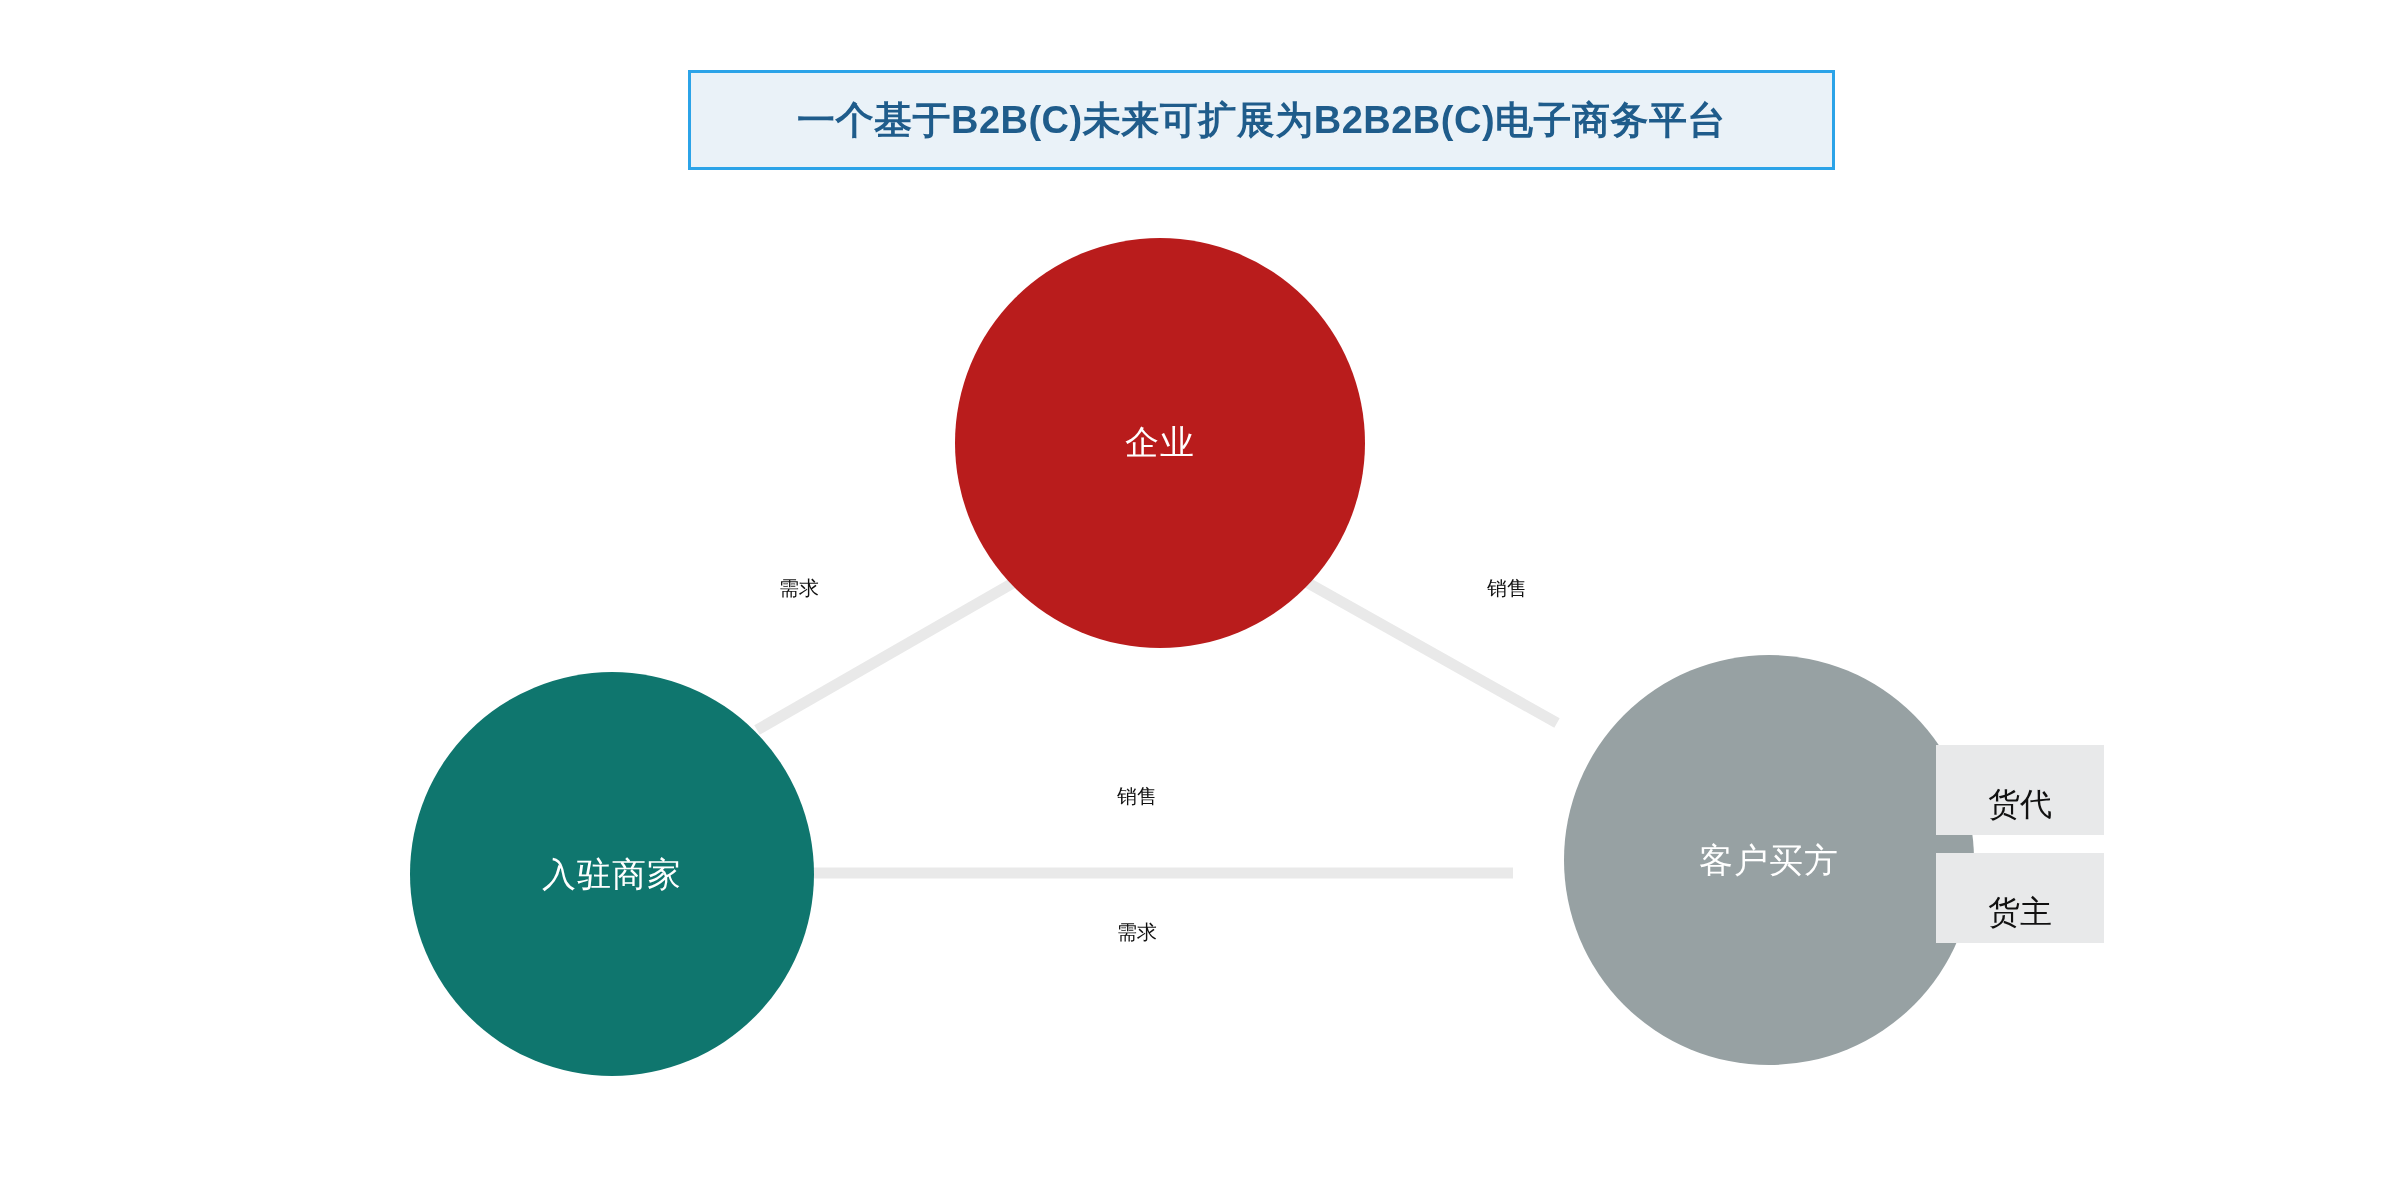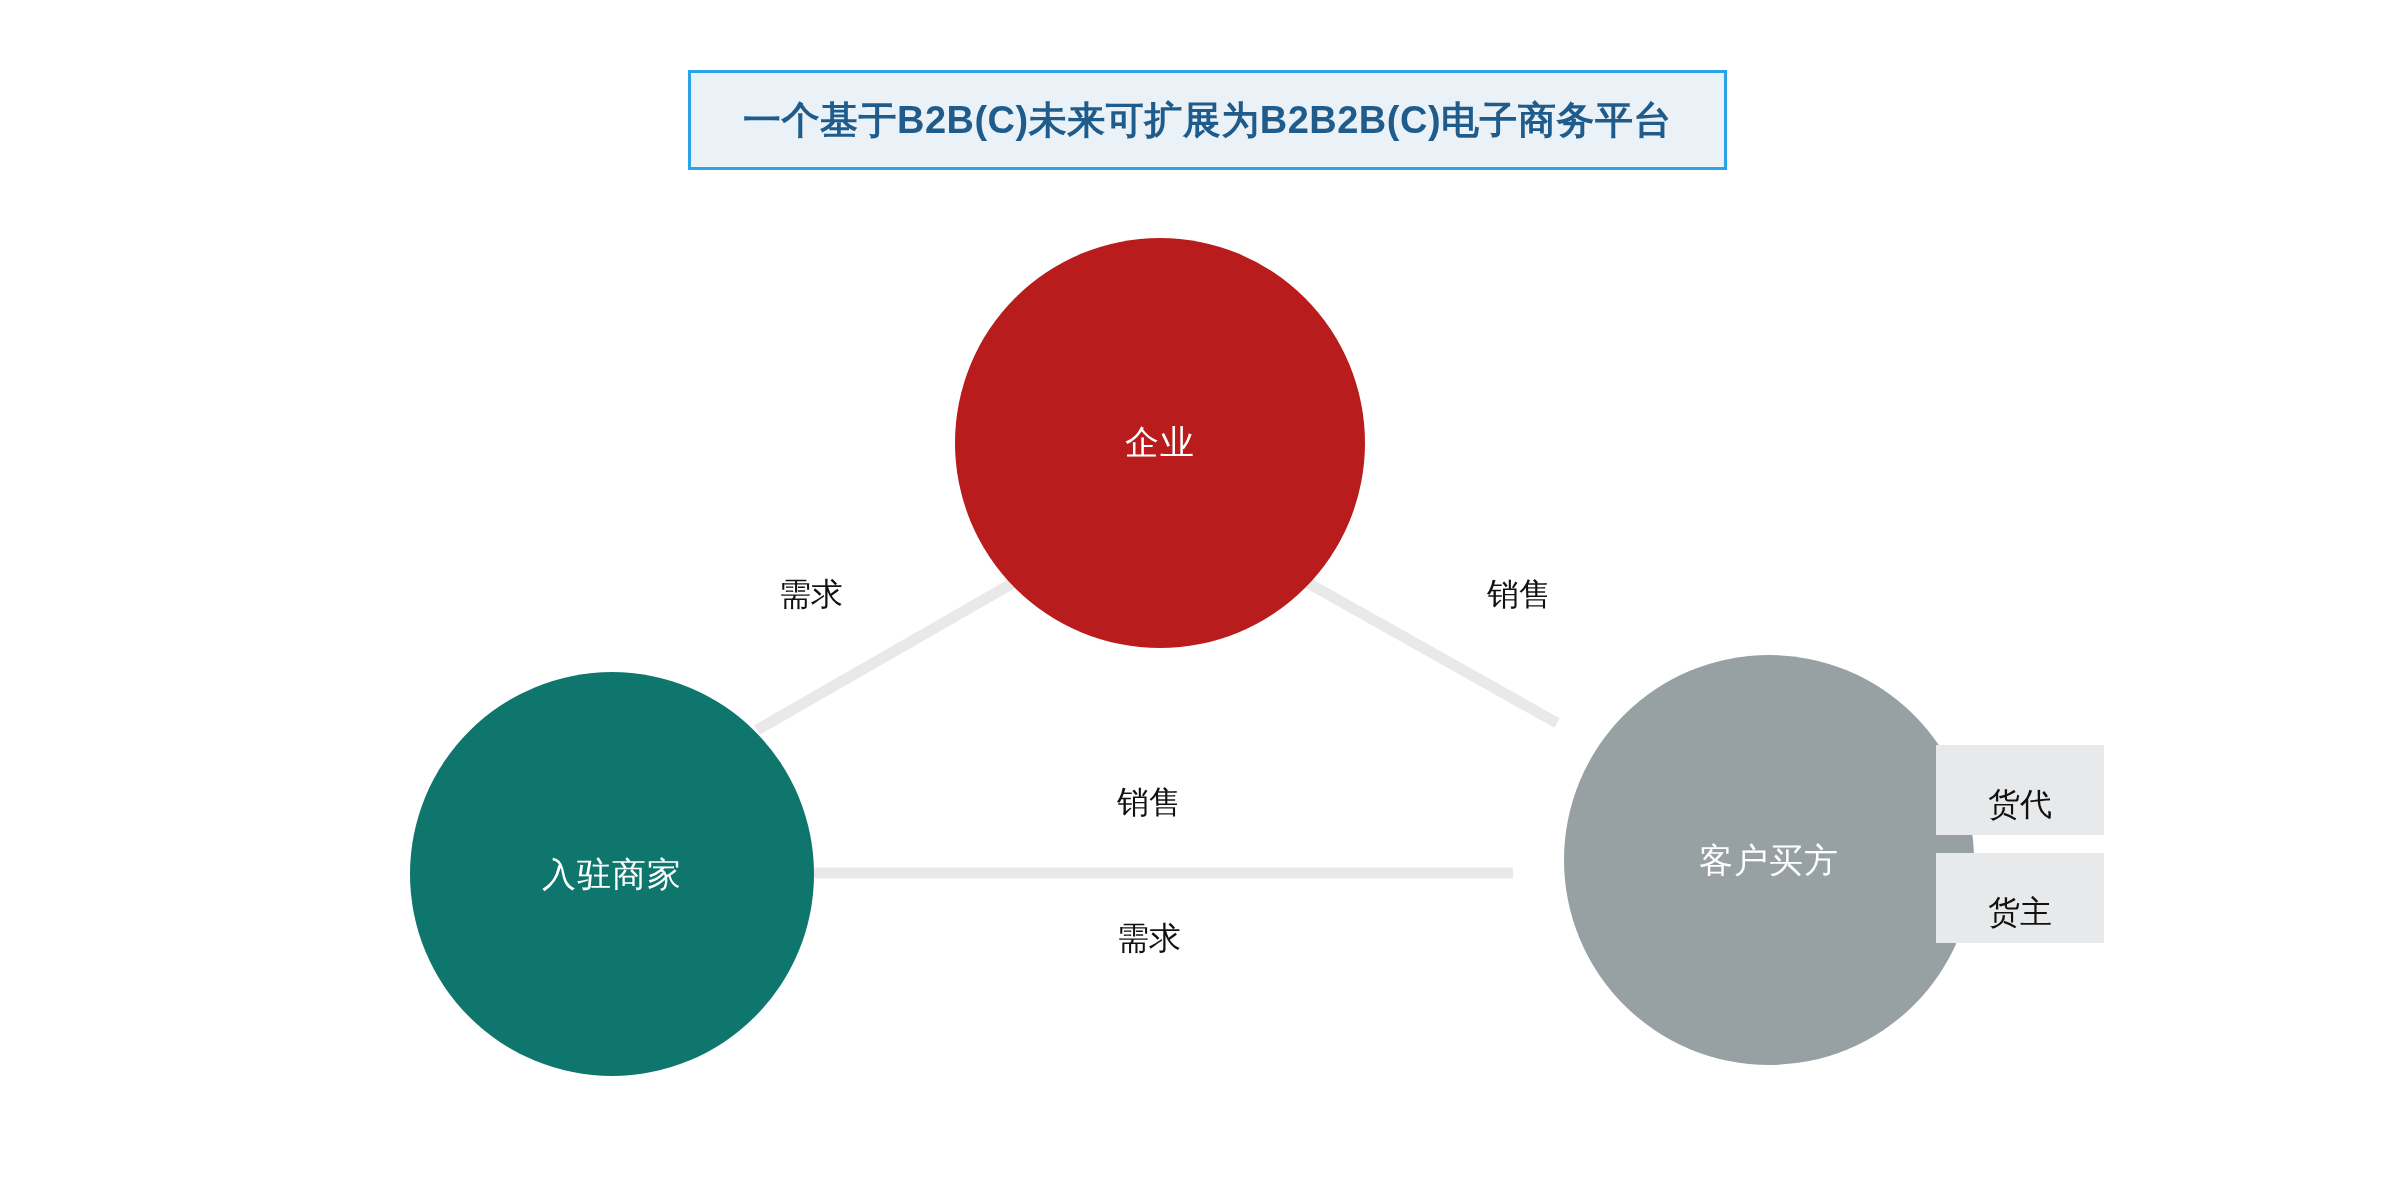--- a/index.html
+++ b/index.html
@@ -21,21 +21,21 @@
     top: 0;
     width: 2400px;
     height: 1196px;
   }
 
   
   .title-box {
     position: absolute;
     left: 688px;
     top: 70px;
-    width: 1039px;
+    width: 1147px;
     height: 100px;
     box-sizing: border-box;
     background: #EAF2F8;
     border: 3px solid #2BA3E8;
     display: flex;
     align-items: center;
     justify-content: center;
   }
   .title-text {
     font-size: 38px;
@@ -93,21 +93,21 @@
     left: 1564px;
     top: 655px;
     width: 410px;
     height: 410px;
     background: #97A1A3;
   }
 
   
   .edge-label {
     position: absolute;
-    font-size: 32px;
+    font-size: 20px;
     color: #111111;
     white-space: nowrap;
     line-height: 1;
   }
   .lbl-demand-upper { left: 779px; top: 578px; }
   .lbl-sales-upper  { left: 1487px; top: 578px; }
   .lbl-sales-lower  { left: 1117px; top: 786px; }
   .lbl-demand-lower { left: 1117px; top: 922px; }
 
   

